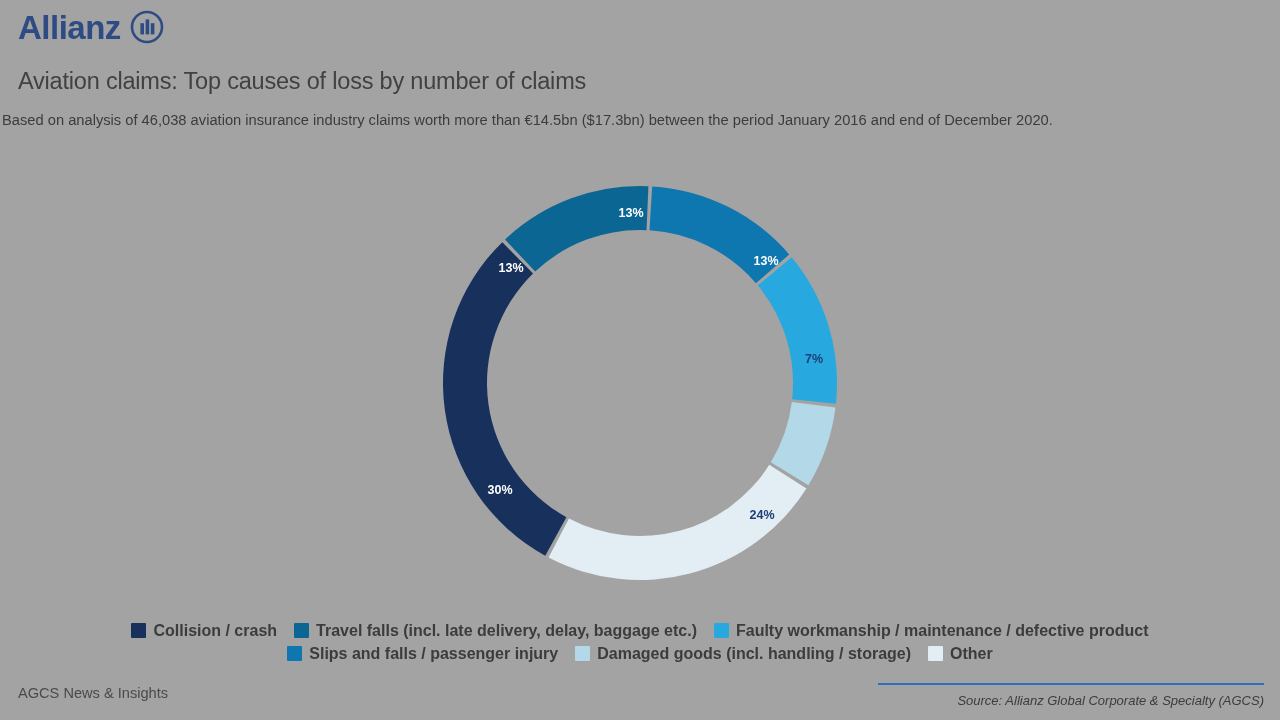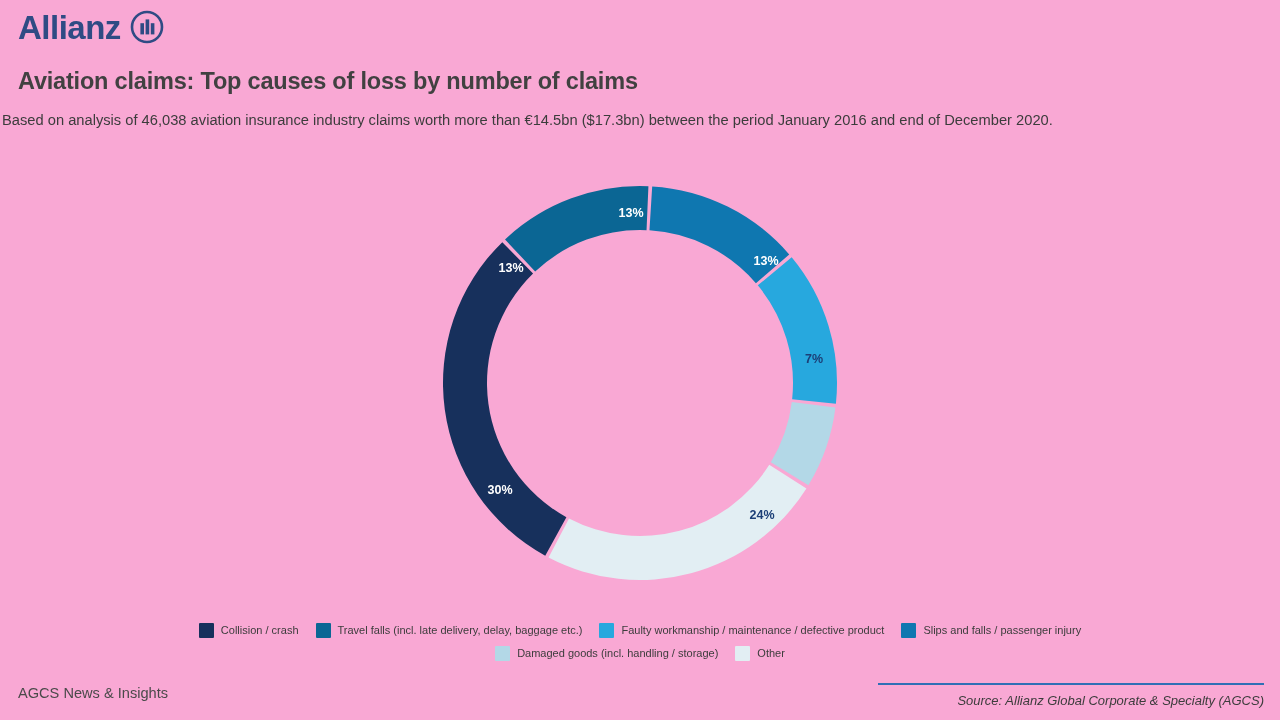--- a/index.html
+++ b/index.html
@@ -9,21 +9,21 @@
     width: 1280px;
     height: 720px;
     background: #ffffff;
     font-family: "Liberation Sans", sans-serif;
     overflow: hidden;
   }
   #page {
     position: relative;
     width: 1280px;
     height: 720px;
-    background: #f9a8d4;
+    background: #a3a3a3;
   }
 
   
   #brand-logo {
     position: absolute;
     left: 18px;
     top: 10px;
     display: flex;
     align-items: center;
     gap: 9px;
@@ -36,21 +36,21 @@
     color: #2f4b84;
     line-height: 1;
   }
   #brand-mark { display: block; }
 
   #page-title {
     position: absolute;
     left: 18px;
     top: 68px;
     font-size: 23.5px;
-    font-weight: bold;
+    font-weight: normal;
     color: #414141;
     letter-spacing: -0.2px;
     white-space: nowrap;
   }
   #subtitle {
     position: absolute;
     left: 2px;
     top: 110px;
     width: 1250px;
     font-size: 14.7px;
@@ -94,24 +94,25 @@
     gap: 7px;
     height: 21px;
   }
   .legend-swatch {
     width: 15px;
     height: 15px;
     flex: 0 0 15px;
     border-radius: 1px;
   }
   .legend-label {
-    font-size: 11px;
+    font-size: 16px;
     color: #3c3c3c;
     white-space: nowrap;
     line-height: 1;
+    font-weight: bold;
   }
 
   
   #footer-left {
     position: absolute;
     left: 18px;
     top: 685px;
     font-size: 14.6px;
     color: #4a4a4a;
   }

